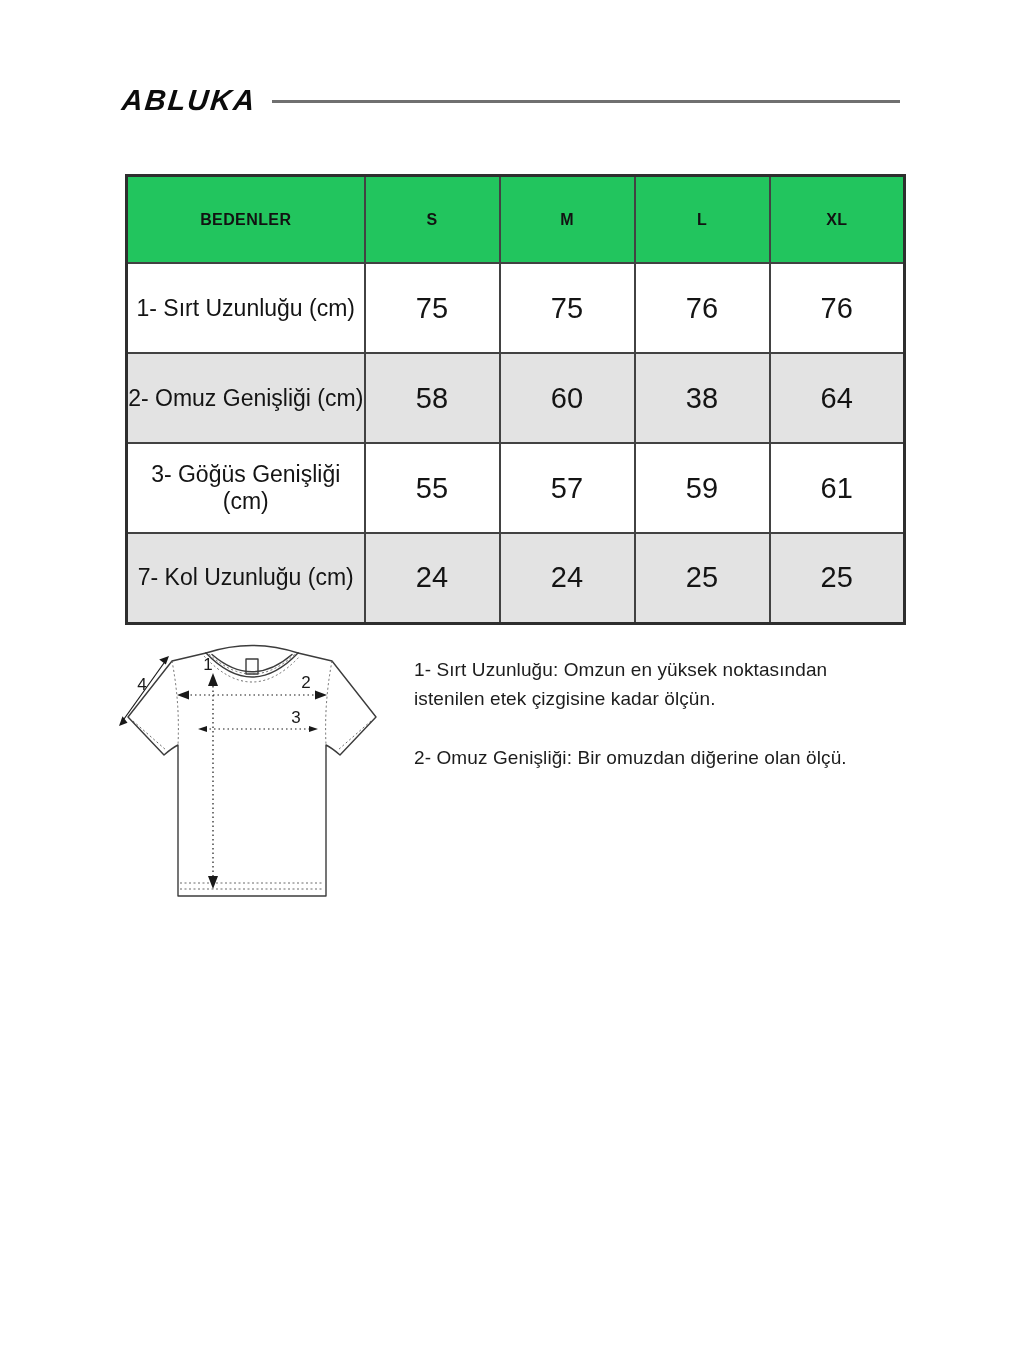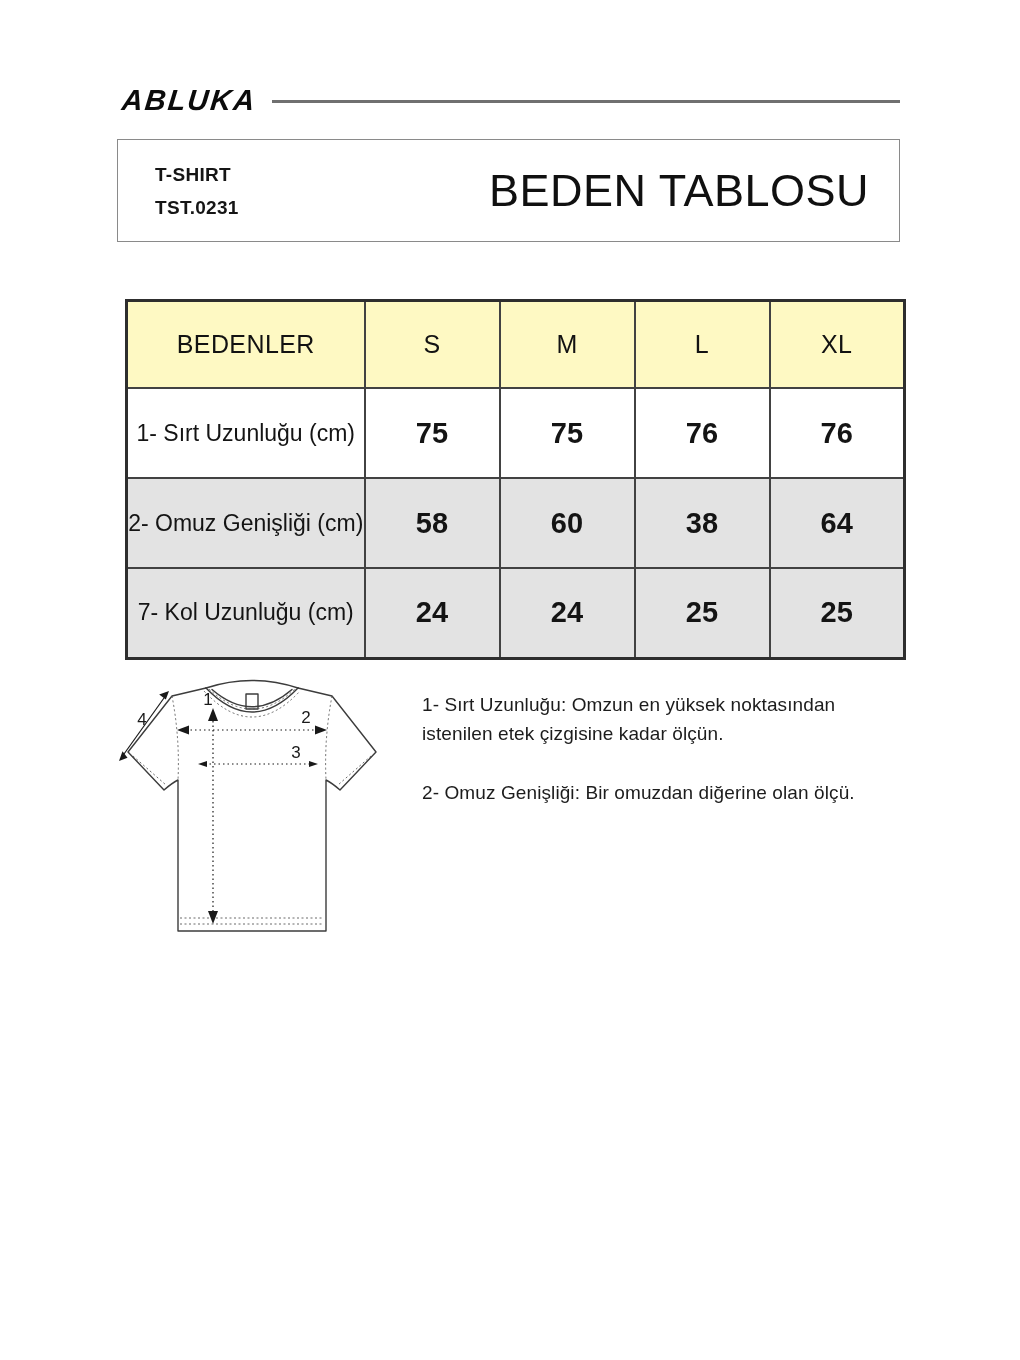--- a/index.html
+++ b/index.html
@@ -30,54 +30,47 @@
 
   
   table.size-table {
     border-collapse:collapse; table-layout:fixed;
     margin:57px 0 0 125px; width:778px;
     border:3px solid #2e2e2e;
   }
   .size-table th, .size-table td {
     border:2px solid #424242; text-align:center; vertical-align:middle; padding:0;
   }
-  .size-table thead th { background:#fef9c3; height:85px; font-size:25px; font-weight:400; letter-spacing:0.4px; color:#121212; }
+  .size-table thead th { background:#22c55e; height:85px; font-size:16px; font-weight:700; letter-spacing:0.4px; color:#121212; }
   .size-table tbody tr { height:90px; background:#ffffff; }
   .size-table tbody tr.alt { background:#e3e3e3; }
   .size-table td.row-label { font-size:23px; font-weight:400; color:#141414; }
-  .size-table td.val { font-size:29px; font-weight:700; color:#141414; }
+  .size-table td.val { font-size:29px; font-weight:400; color:#141414; }
 
   
   .measure-heading { margin:25px 0 0 122px; font-size:28px; font-weight:800; letter-spacing:0.2px; color:#0e0e0e; }
   .measure-row { display:flex; align-items:flex-start; margin:8px 0 0 100px; }
   .diagram { width:310px; flex:0 0 310px; }
-  .instructions { width:484px; margin-left:12px; padding-top:22px; }
+  .instructions { width:484px; margin-left:4px; padding-top:22px; }
   .instructions p {
     margin:0 0 30px 0; font-size:19px; line-height:29px;
     color:#1c1c1c; letter-spacing:0.1px; white-space:pre-line;
   }
   svg text { font-family:"Liberation Sans", sans-serif; }
 </style>
 </head>
 <body>
 
 <div class="page">
 
   <div class="brand-row">
     <span class="brand">ABLUKA</span>
     <span class="brand-rule"></span>
   </div>
 
-  <div class="title-box">
-    <div class="product-meta">
-      <div>T-SHIRT</div>
-      <div>TST.0231</div>
-    </div>
-    <h1 class="doc-title">BEDEN TABLOSU</h1>
-  </div>
 
   <table class="size-table">
     <colgroup>
       <col style="width:238px">
         <col style="width:135px">
         <col style="width:135px">
         <col style="width:135px">
         <col style="width:135px">
     </colgroup>
     <thead>
@@ -96,20 +89,27 @@
         <td class="val">75</td>
         <td class="val">76</td>
         <td class="val">76</td>
       </tr>
       <tr class="alt">
         <td class="row-label">2- Omuz Genişliği (cm)</td>
         <td class="val">58</td>
         <td class="val">60</td>
         <td class="val">38</td>
         <td class="val">64</td>
+      </tr>
+      <tr>
+        <td class="row-label">3- Göğüs Genişliği (cm)</td>
+        <td class="val">55</td>
+        <td class="val">57</td>
+        <td class="val">59</td>
+        <td class="val">61</td>
       </tr>
       <tr class="alt">
         <td class="row-label">7- Kol Uzunluğu (cm)</td>
         <td class="val">24</td>
         <td class="val">24</td>
         <td class="val">25</td>
         <td class="val">25</td>
       </tr>
     </tbody>
   </table>

